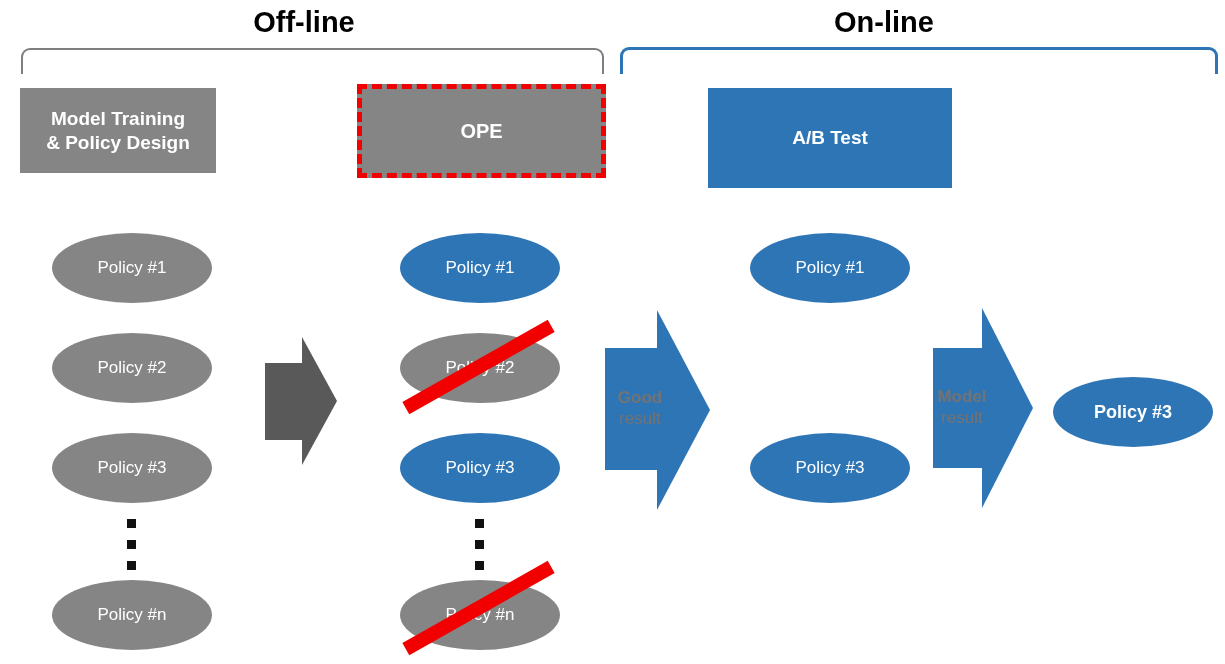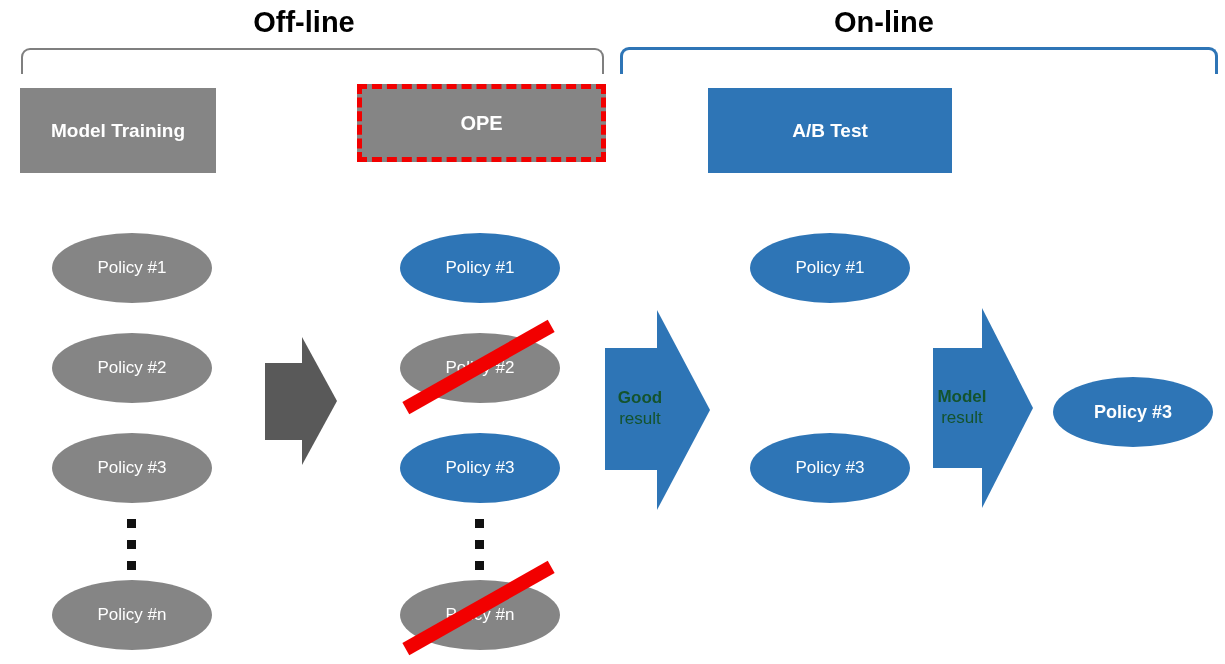--- a/index.html
+++ b/index.html
@@ -86,45 +86,46 @@
     width: 0; height: 0;
     border-style: solid;
     border-top-color: transparent !important;
     border-bottom-color: transparent !important;
     border-right: none;
   }
   .arrow-label {
     position: absolute;
     width: 70px;
     text-align: center;
-    color: #14532d;
+    color: #737373;
     font-size: 17px;
     line-height: 21px;
   }
   .arrow-label .l1 { font-weight: bold; display: block; }
   .arrow-label .l2 { font-weight: normal; display: block; text-align: center; }
 </style>
 </head>
 <body>
 
 <div class="section-title" style="left:194px; top:6px;">Off-line</div>
 <div class="section-title" style="left:774px; top:6px;">On-line</div>
 
 <div class="bracket gray" style="left:21px; top:48px; width:579px;"></div>
 <div class="bracket blue" style="left:620px; top:47px; width:592px;"></div>
 
 <div class="stage-box gray" style="left:20px; top:88px; width:196px; height:85px;">
   <span>Model Training</span>
+  <span>&amp; Policy Design</span>
 </div>
 
-<div class="stage-box gray dashed-red" style="left:357px; top:84px; width:249px; height:78px; font-size:20px;">
+<div class="stage-box gray dashed-red" style="left:357px; top:84px; width:249px; height:94px; font-size:20px;">
   <span>OPE</span>
 </div>
 
-<div class="stage-box blue" style="left:708px; top:88px; width:244px; height:85px;">
+<div class="stage-box blue" style="left:708px; top:88px; width:244px; height:100px;">
   <span>A/B Test</span>
 </div>
 
 <div class="ellipse gray" style="left:52px; top:233px;">Policy #1</div>
 <div class="ellipse gray" style="left:52px; top:333px;">Policy #2</div>
 <div class="ellipse gray" style="left:52px; top:433px;">Policy #3</div>
 <div class="dot" style="left:127px; top:519px;"></div>
 <div class="dot" style="left:127px; top:540px;"></div>
 <div class="dot" style="left:127px; top:561px;"></div>
 <div class="ellipse gray" style="left:52px; top:580px;">Policy #n</div>

